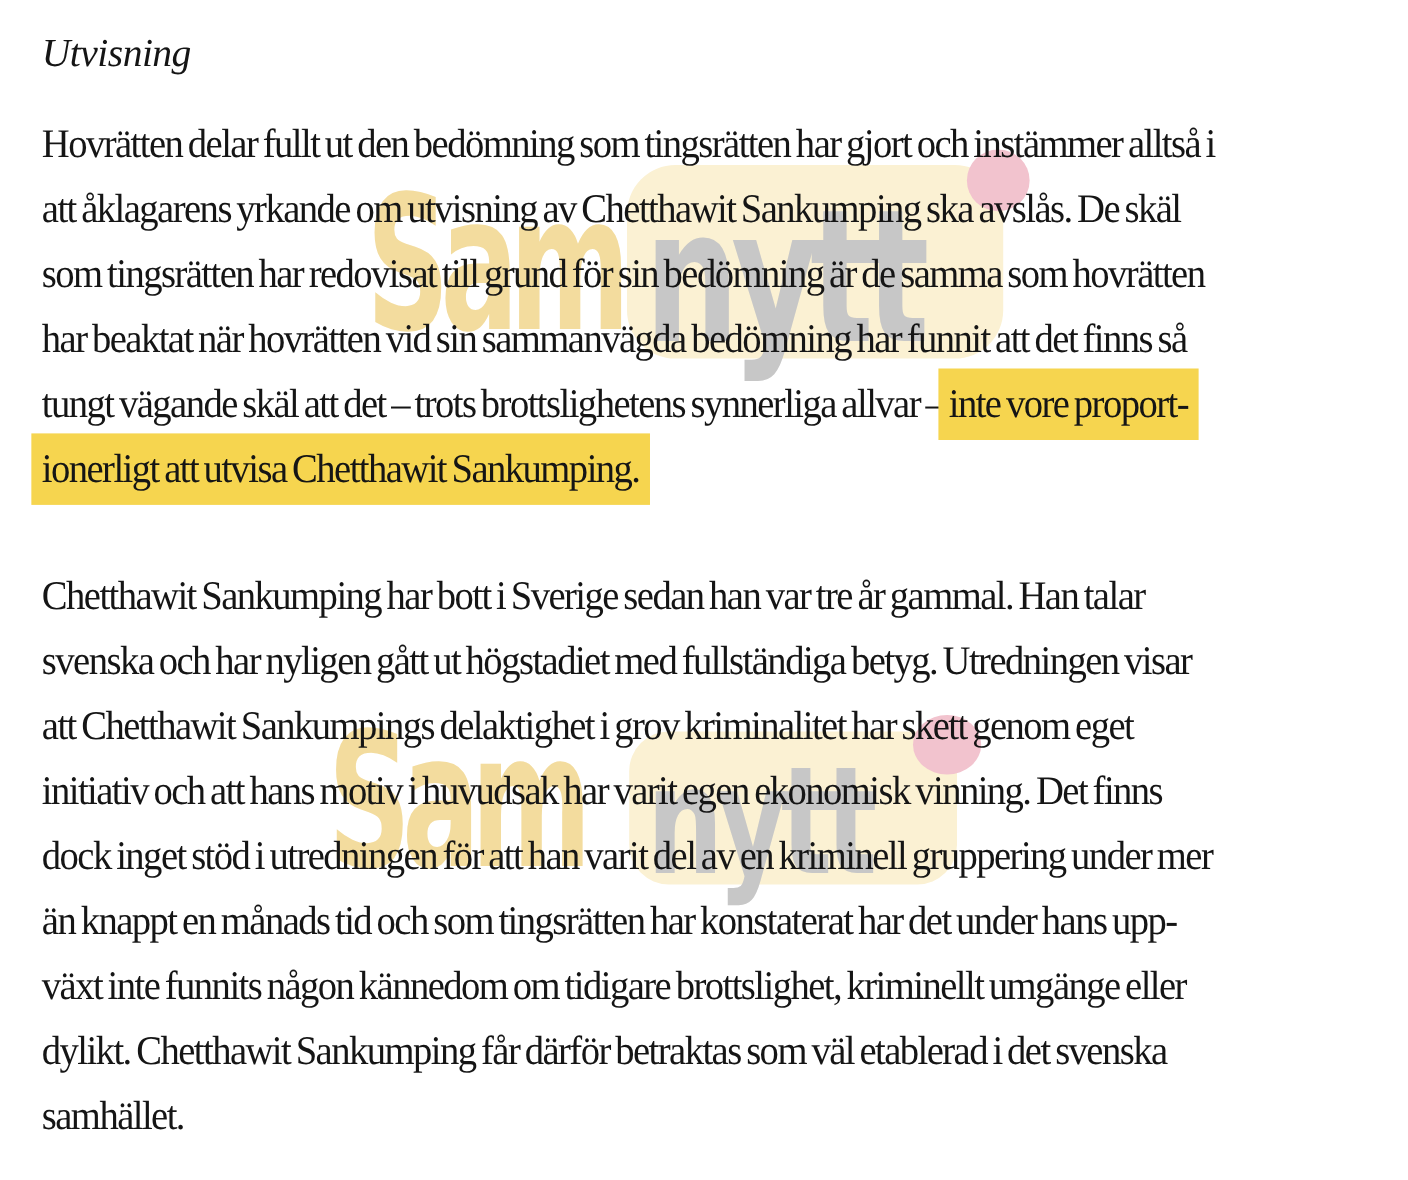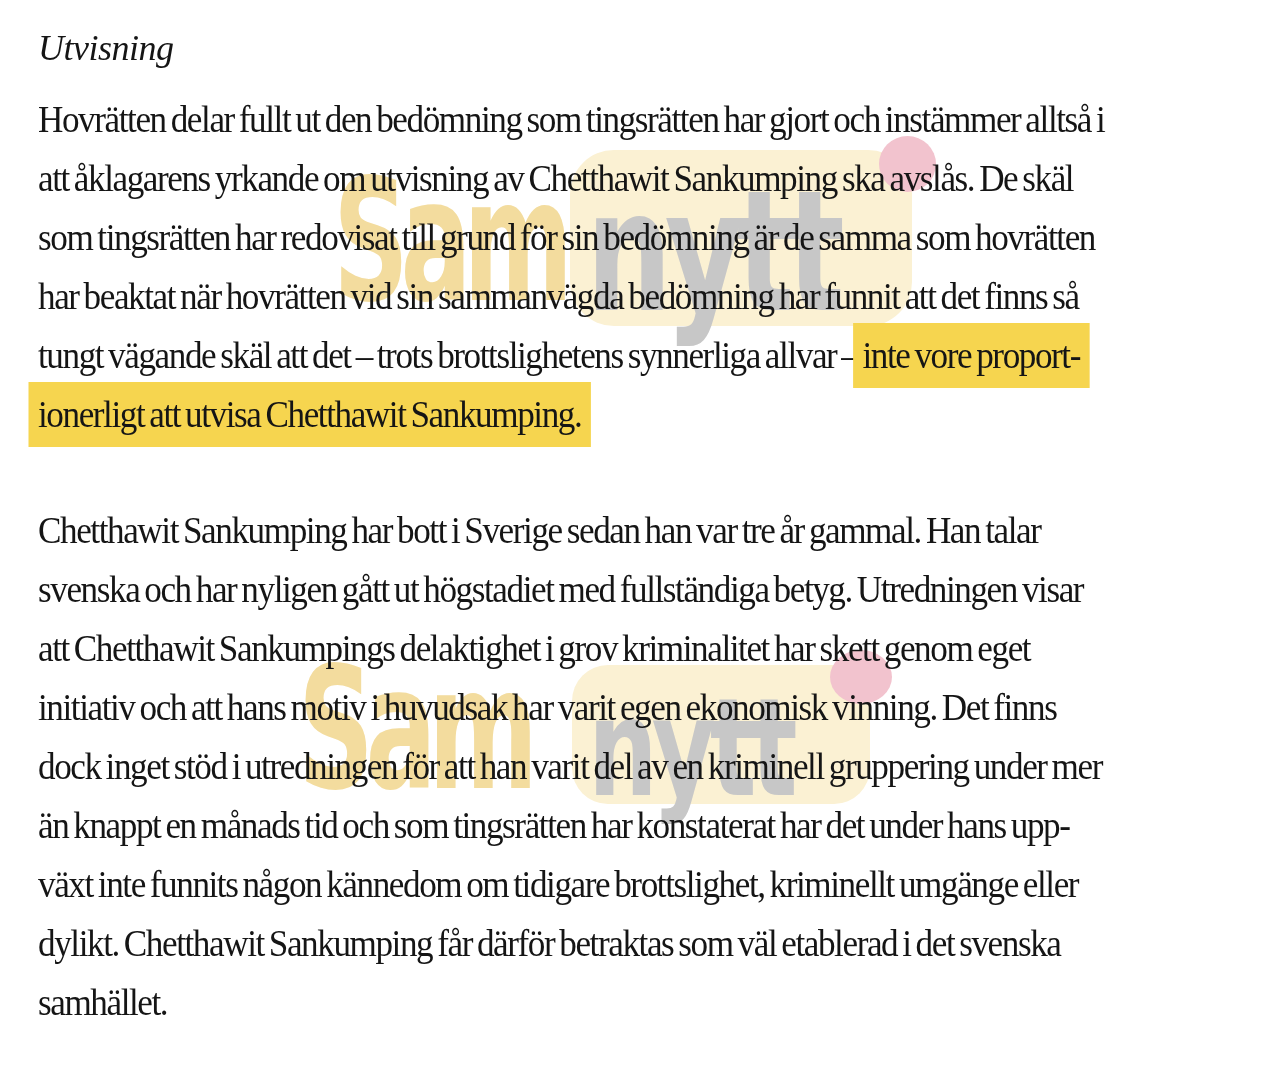--- a/index.html
+++ b/index.html
@@ -66,21 +66,21 @@
   .content{
     position:relative;
     z-index:2;
     padding:26px 0 0 38px;
   }
   .doc-heading{
     font-style:italic;
     font-size:36px;
     line-height:44px;
     letter-spacing:-0.5px;
-    margin-bottom:20px;
+    margin-bottom:32px;
   }
   .text-block{
     transform:scaleX(.95);
     transform-origin:0 0;
   }
   .para{margin:0;}
   .para + .para{margin-top:57px;}
   .line{
     font-size:37px;
     line-height:59px;

